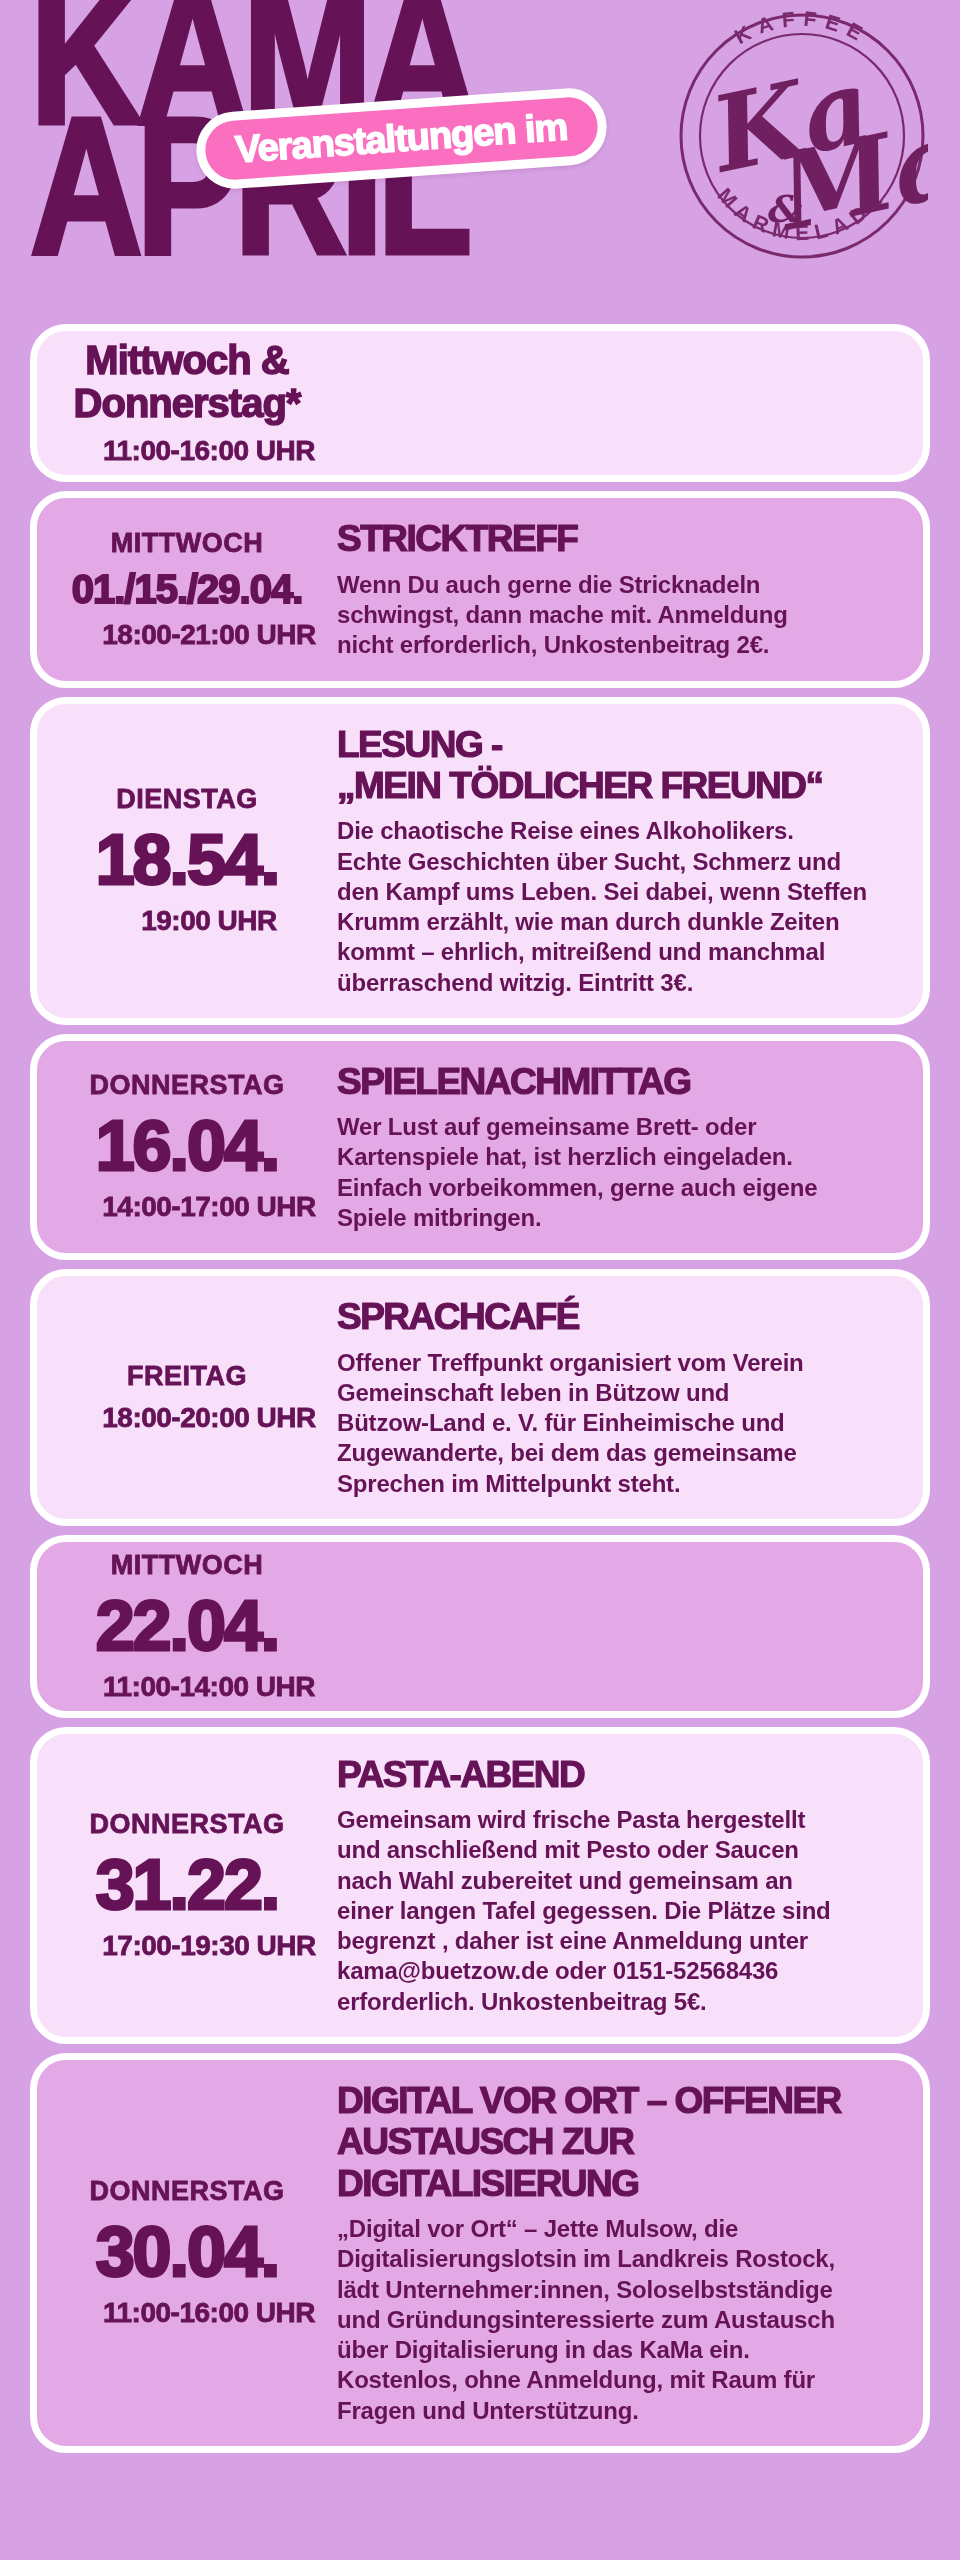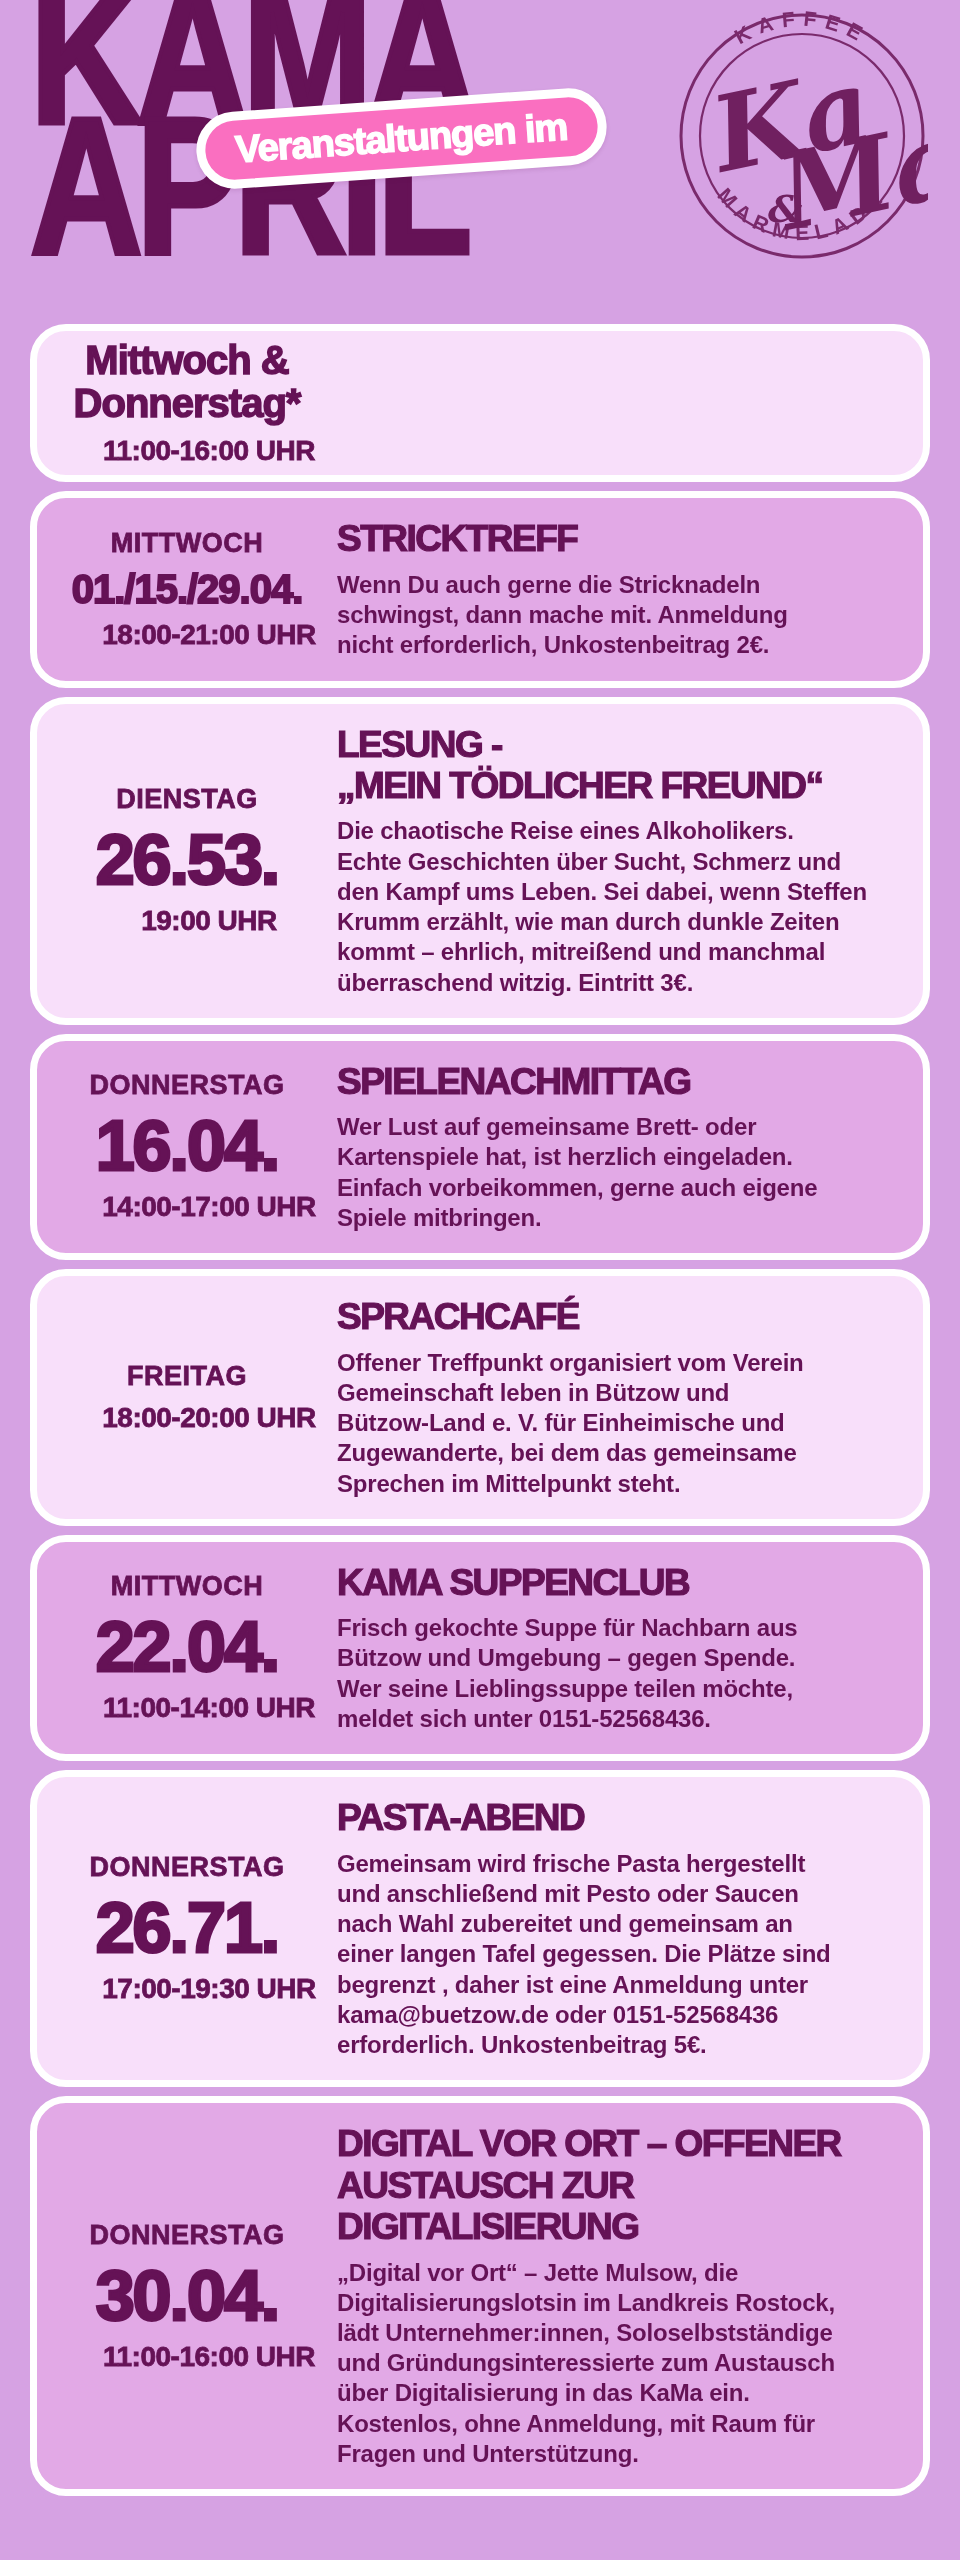--- a/index.html
+++ b/index.html
@@ -110,21 +110,21 @@
           <h2 class="event-title">STRICKTREFF</h2>
           <p class="event-body">Wenn Du auch gerne die Stricknadeln
 schwingst, dann mache mit. Anmeldung
 nicht erforderlich, Unkostenbeitrag 2€.</p>
 
         </div>
       </section>
       <section class="card card-light">
         <div class="card-left">
           <div class="day">DIENSTAG</div>
-          <div class="date">26.53.</div>
+          <div class="date">18.54.</div>
           <div class="time">19:00 UHR</div>
         </div>
         <div class="card-right">
           <h2 class="event-title">LESUNG -
 „MEIN TÖDLICHER FREUND“</h2>
           <p class="event-body">Die chaotische Reise eines Alkoholikers.
 Echte Geschichten über Sucht, Schmerz und
 den Kampf ums Leben. Sei dabei, wenn Steffen
 Krumm erzählt, wie man durch dunkle Zeiten
 kommt – ehrlich, mitreißend und manchmal
@@ -161,33 +161,25 @@
 Sprechen im Mittelpunkt steht.</p>
 
         </div>
       </section>
       <section class="card card-dark">
         <div class="card-left">
           <div class="day">MITTWOCH</div>
           <div class="date">22.04.</div>
           <div class="time">11:00-14:00 UHR</div>
         </div>
-        <div class="card-right">
-          <h2 class="event-title">KAMA SUPPENCLUB</h2>
-          <p class="event-body">Frisch gekochte Suppe für Nachbarn aus
-Bützow und Umgebung – gegen Spende.
-Wer seine Lieblingssuppe teilen möchte,
-meldet sich unter 0151-52568436.</p>
-
-        </div>
       </section>
       <section class="card card-light">
         <div class="card-left">
           <div class="day">DONNERSTAG</div>
-          <div class="date">26.71.</div>
+          <div class="date">31.22.</div>
           <div class="time">17:00-19:30 UHR</div>
         </div>
         <div class="card-right">
           <h2 class="event-title">PASTA-ABEND</h2>
           <p class="event-body">Gemeinsam wird frische Pasta hergestellt
 und anschließend mit Pesto oder Saucen
 nach Wahl zubereitet und gemeinsam an
 einer langen Tafel gegessen. Die Plätze sind
 begrenzt , daher ist eine Anmeldung unter
 kama@buetzow.de oder 0151-52568436

